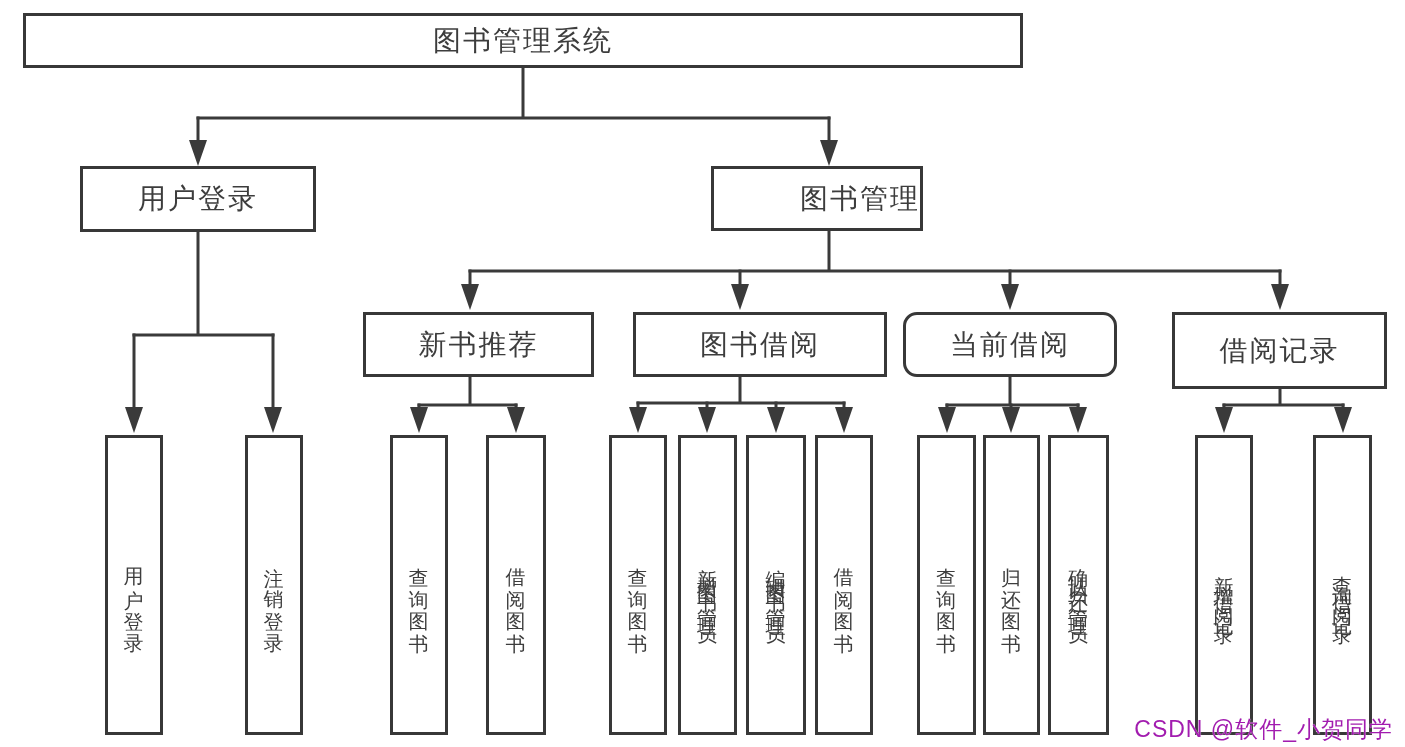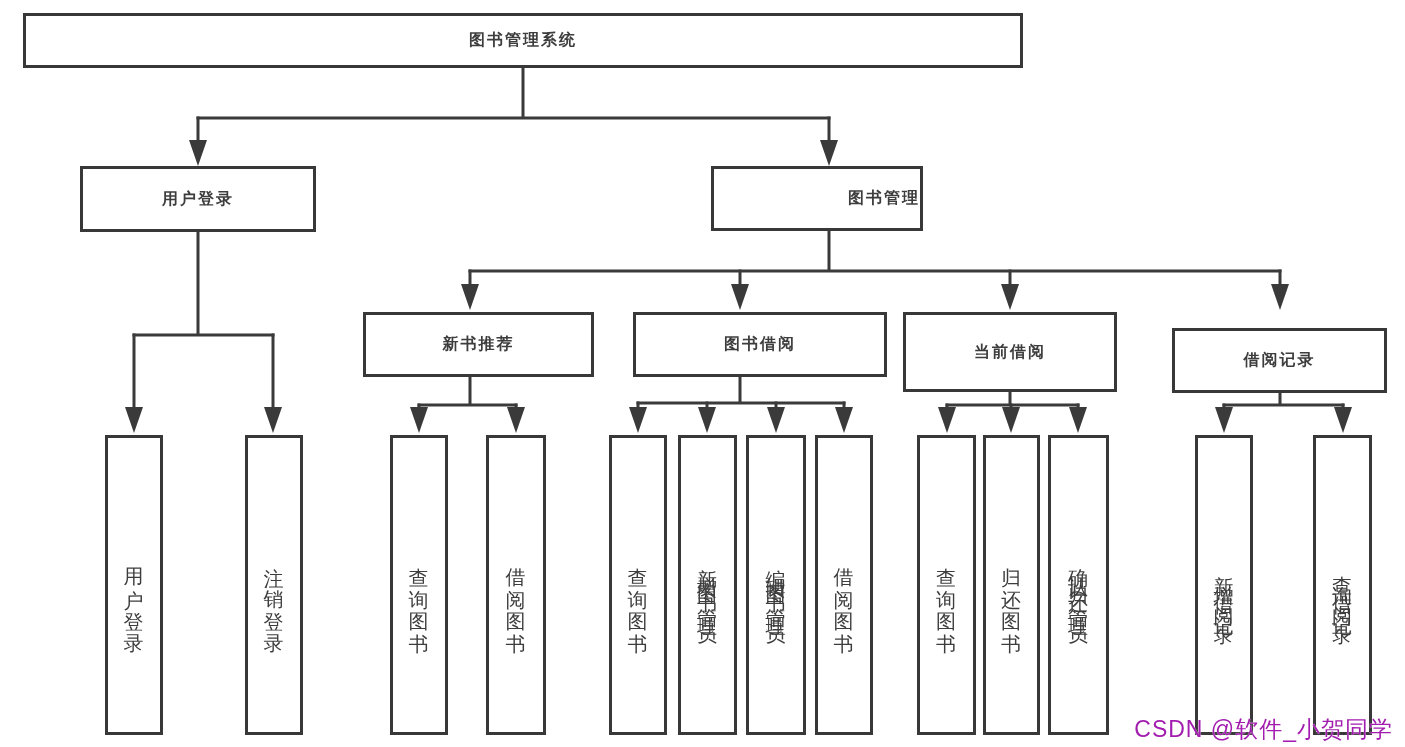--- a/index.html
+++ b/index.html
@@ -20,24 +20,23 @@
     position: absolute;
     box-sizing: border-box;
     border: 3px solid #383838;
     background: #ffffff;
     display: flex;
     align-items: center;
     justify-content: center;
     color: #3d3d3d;
   }
   .box.h .lbl {
-    font-size: 16px;
+    font-size: 28px;
     letter-spacing: 2px;
     white-space: nowrap;
-    font-weight: bold;
   }
   .box.v { width: 58px; height: 300px; top: 435px; }
   .box.v .lbl {
     writing-mode: vertical-rl;
     text-orientation: mixed;
     font-size: 20px;
     line-height: 1;
     white-space: nowrap;
   }
   .v4 .lbl { letter-spacing: 22px; margin-top: 22px; }
@@ -117,24 +116,24 @@
   <div class="box h" style="left:711px; top:166px; width:212px; height:65px;justify-content:flex-end;">
     <span class="lbl">图书管理</span>
   </div>
 
   <div class="box h" style="left:363px; top:312px; width:231px; height:65px;">
     <span class="lbl">新书推荐</span>
   </div>
   <div class="box h" style="left:633px; top:312px; width:254px; height:65px;">
     <span class="lbl">图书借阅</span>
   </div>
-  <div class="box h" style="left:903px; top:312px; width:214px; height:80px;">
+  <div class="box h" style="left:903px; top:312px; width:214px; height:65px;border-radius:14px;">
     <span class="lbl">当前借阅</span>
   </div>
-  <div class="box h" style="left:1172px; top:328px; width:215px; height:65px;">
+  <div class="box h" style="left:1172px; top:312px; width:215px; height:77px;">
     <span class="lbl">借阅记录</span>
   </div>
 
   <div class="box v v4" style="left:105px;">
     <span class="lbl">用户登录</span>
   </div>
   <div class="box v v4" style="left:245px;">
     <span class="lbl">注销登录</span>
   </div>
 

